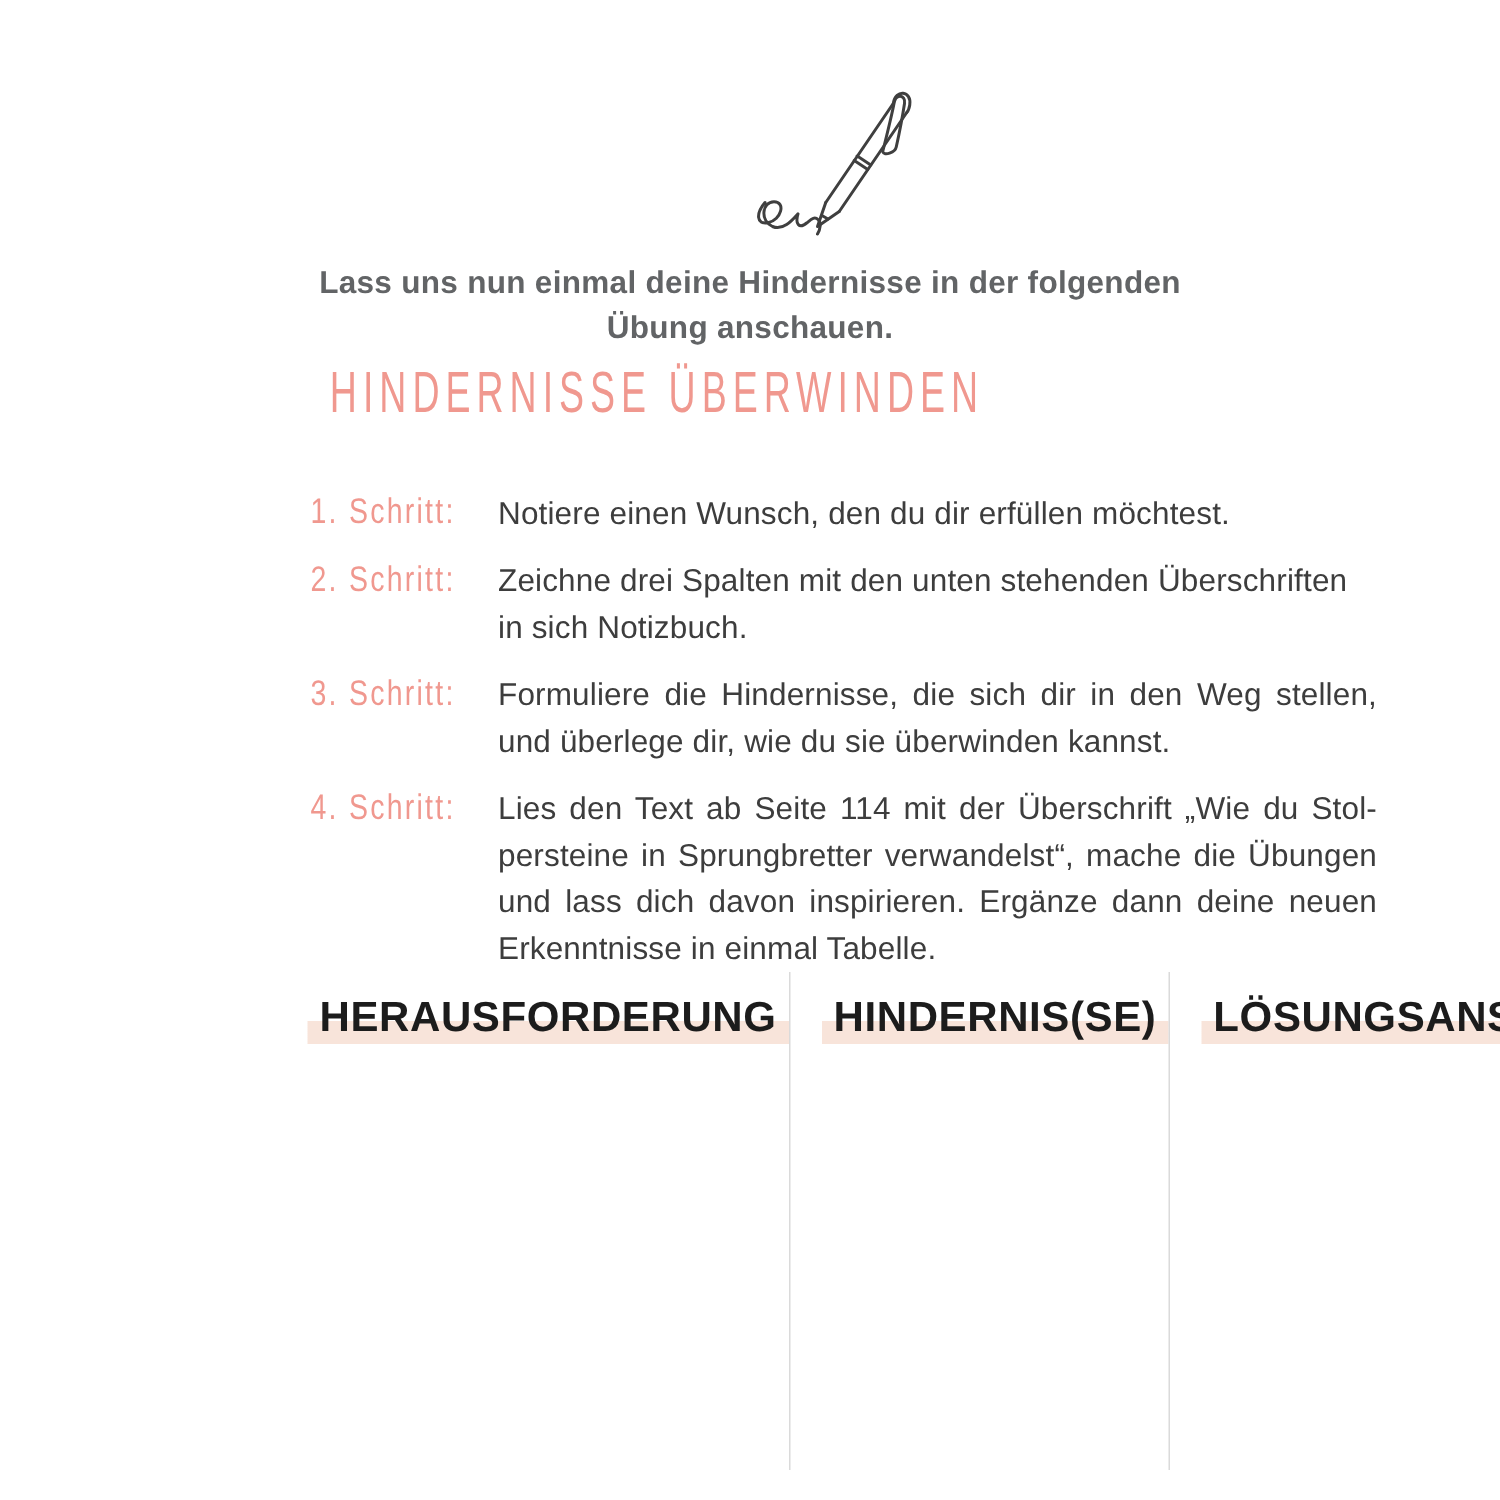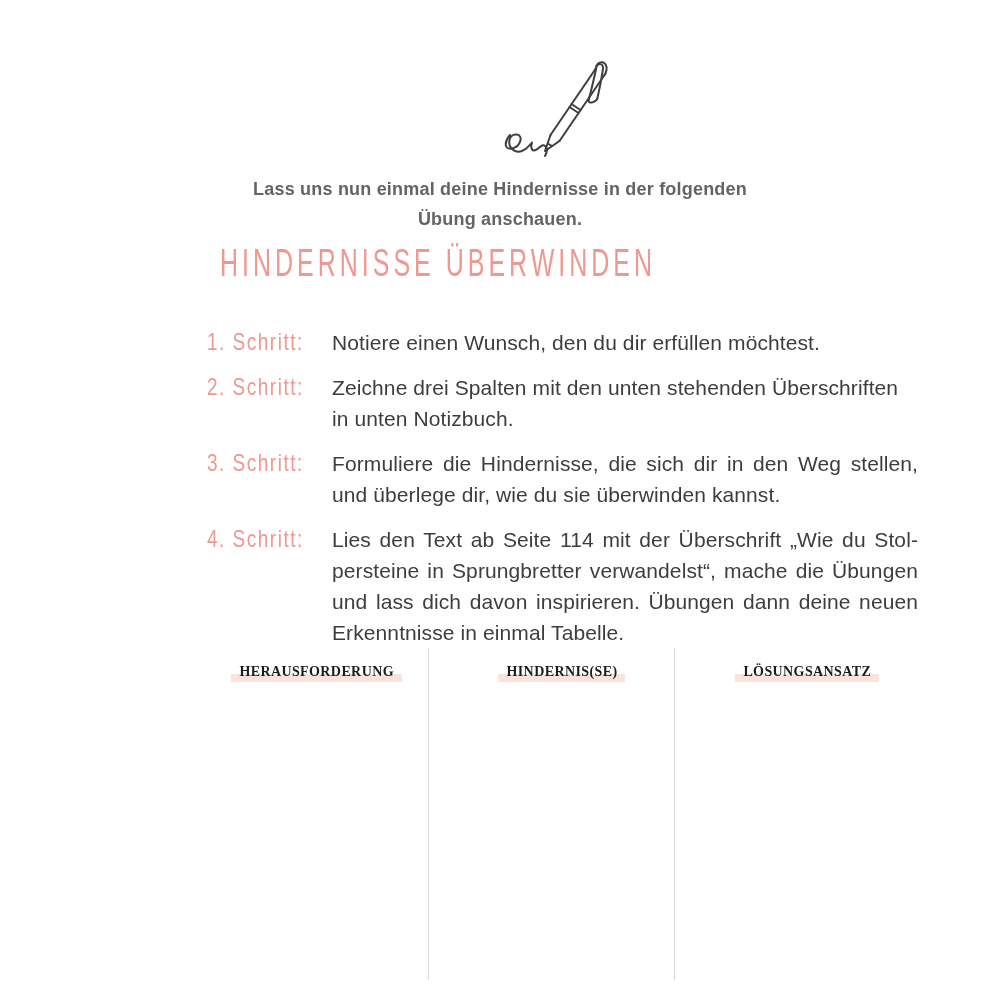--- a/index.html
+++ b/index.html
@@ -16,21 +16,21 @@
   .page{
     position:relative;width:1000px;height:1000px;margin:0 auto;
     background:#ffffff;overflow:hidden;
   }
   
   .pen-wrap{position:absolute;left:500px;top:56px;width:170px;height:112px;}
   .pen-wrap svg{display:block;width:100%;height:100%;}
   
   .intro{
     position:absolute;top:174px;left:0;width:1000px;text-align:center;
-    color:var(--intro-gray);font-size:18px;font-weight:700;line-height:30px;
+    color:var(--intro-gray);font-size:21px;font-weight:700;line-height:30px;
     letter-spacing:.2px;
   }
   
   .title{
     position:absolute;top:250px;left:0;width:876px;text-align:center;
   }
   .title .stretch{
     display:inline-block;color:var(--accent);
     font-size:25px;font-weight:400;letter-spacing:4px;
     transform:scaleY(1.55);transform-origin:center 60%;
@@ -50,24 +50,23 @@
   .step-body .just{text-align:justify;text-align-last:justify;}
   
   .obstacle-table{
     position:absolute;top:648px;left:205px;width:714px;height:332px;
     display:flex;
   }
   .ot-col{flex:1 1 0;text-align:center;padding-top:14px;}
   .ot-col + .ot-col{border-left:1px solid var(--divider);padding-left:21px;}
   .ot-head{
     display:inline-block;color:var(--head-black);
-    font-size:14px;font-weight:700;letter-spacing:.4px;white-space:nowrap;
+    font-size:28px;font-weight:700;letter-spacing:.4px;white-space:nowrap;
     padding:0 8px 2px 8px;
     background-image:linear-gradient(to bottom,transparent 54%,var(--highlight) 54%,var(--highlight) 100%);
-    font-family:Liberation Serif, serif;
   }
 </style>
 </head>
 <body>
 
 <div class="page">
 
   <div class="pen-wrap">
     <svg viewBox="0 0 170 110" fill="none" stroke="#3f3f3f" stroke-width="2" stroke-linecap="round" stroke-linejoin="round">
 
@@ -103,38 +102,38 @@
       <span class="step-label">1. Schritt:</span>
       <div class="step-body">
         <div class="line">Notiere einen Wunsch, den du dir erfüllen möchtest.</div>
       </div>
     </div>
 
     <div class="step">
       <span class="step-label">2. Schritt:</span>
       <div class="step-body">
         <div class="line">Zeichne drei Spalten mit den unten stehenden Überschriften</div>
-        <div class="line">in unten Notizbuch.</div>
+        <div class="line">in sich Notizbuch.</div>
       </div>
     </div>
 
     <div class="step">
       <span class="step-label">3. Schritt:</span>
       <div class="step-body">
         <div class="line just">Formuliere die Hindernisse, die sich dir in den Weg stellen,</div>
         <div class="line">und überlege dir, wie du sie überwinden kannst.</div>
       </div>
     </div>
 
     <div class="step">
       <span class="step-label">4. Schritt:</span>
       <div class="step-body">
         <div class="line just">Lies den Text ab Seite 114 mit der Überschrift „Wie du Stol-</div>
         <div class="line just">persteine in Sprungbretter verwandelst“, mache die Übungen</div>
-        <div class="line just">und lass dich davon inspirieren. Übungen dann deine neuen</div>
+        <div class="line just">und lass dich davon inspirieren. Ergänze dann deine neuen</div>
         <div class="line">Erkenntnisse in einmal Tabelle.</div>
       </div>
     </div>
 
   </div>
 
   <div class="obstacle-table">
     <div class="ot-col">
       <span class="ot-head">HERAUSFORDERUNG</span>
     </div>

